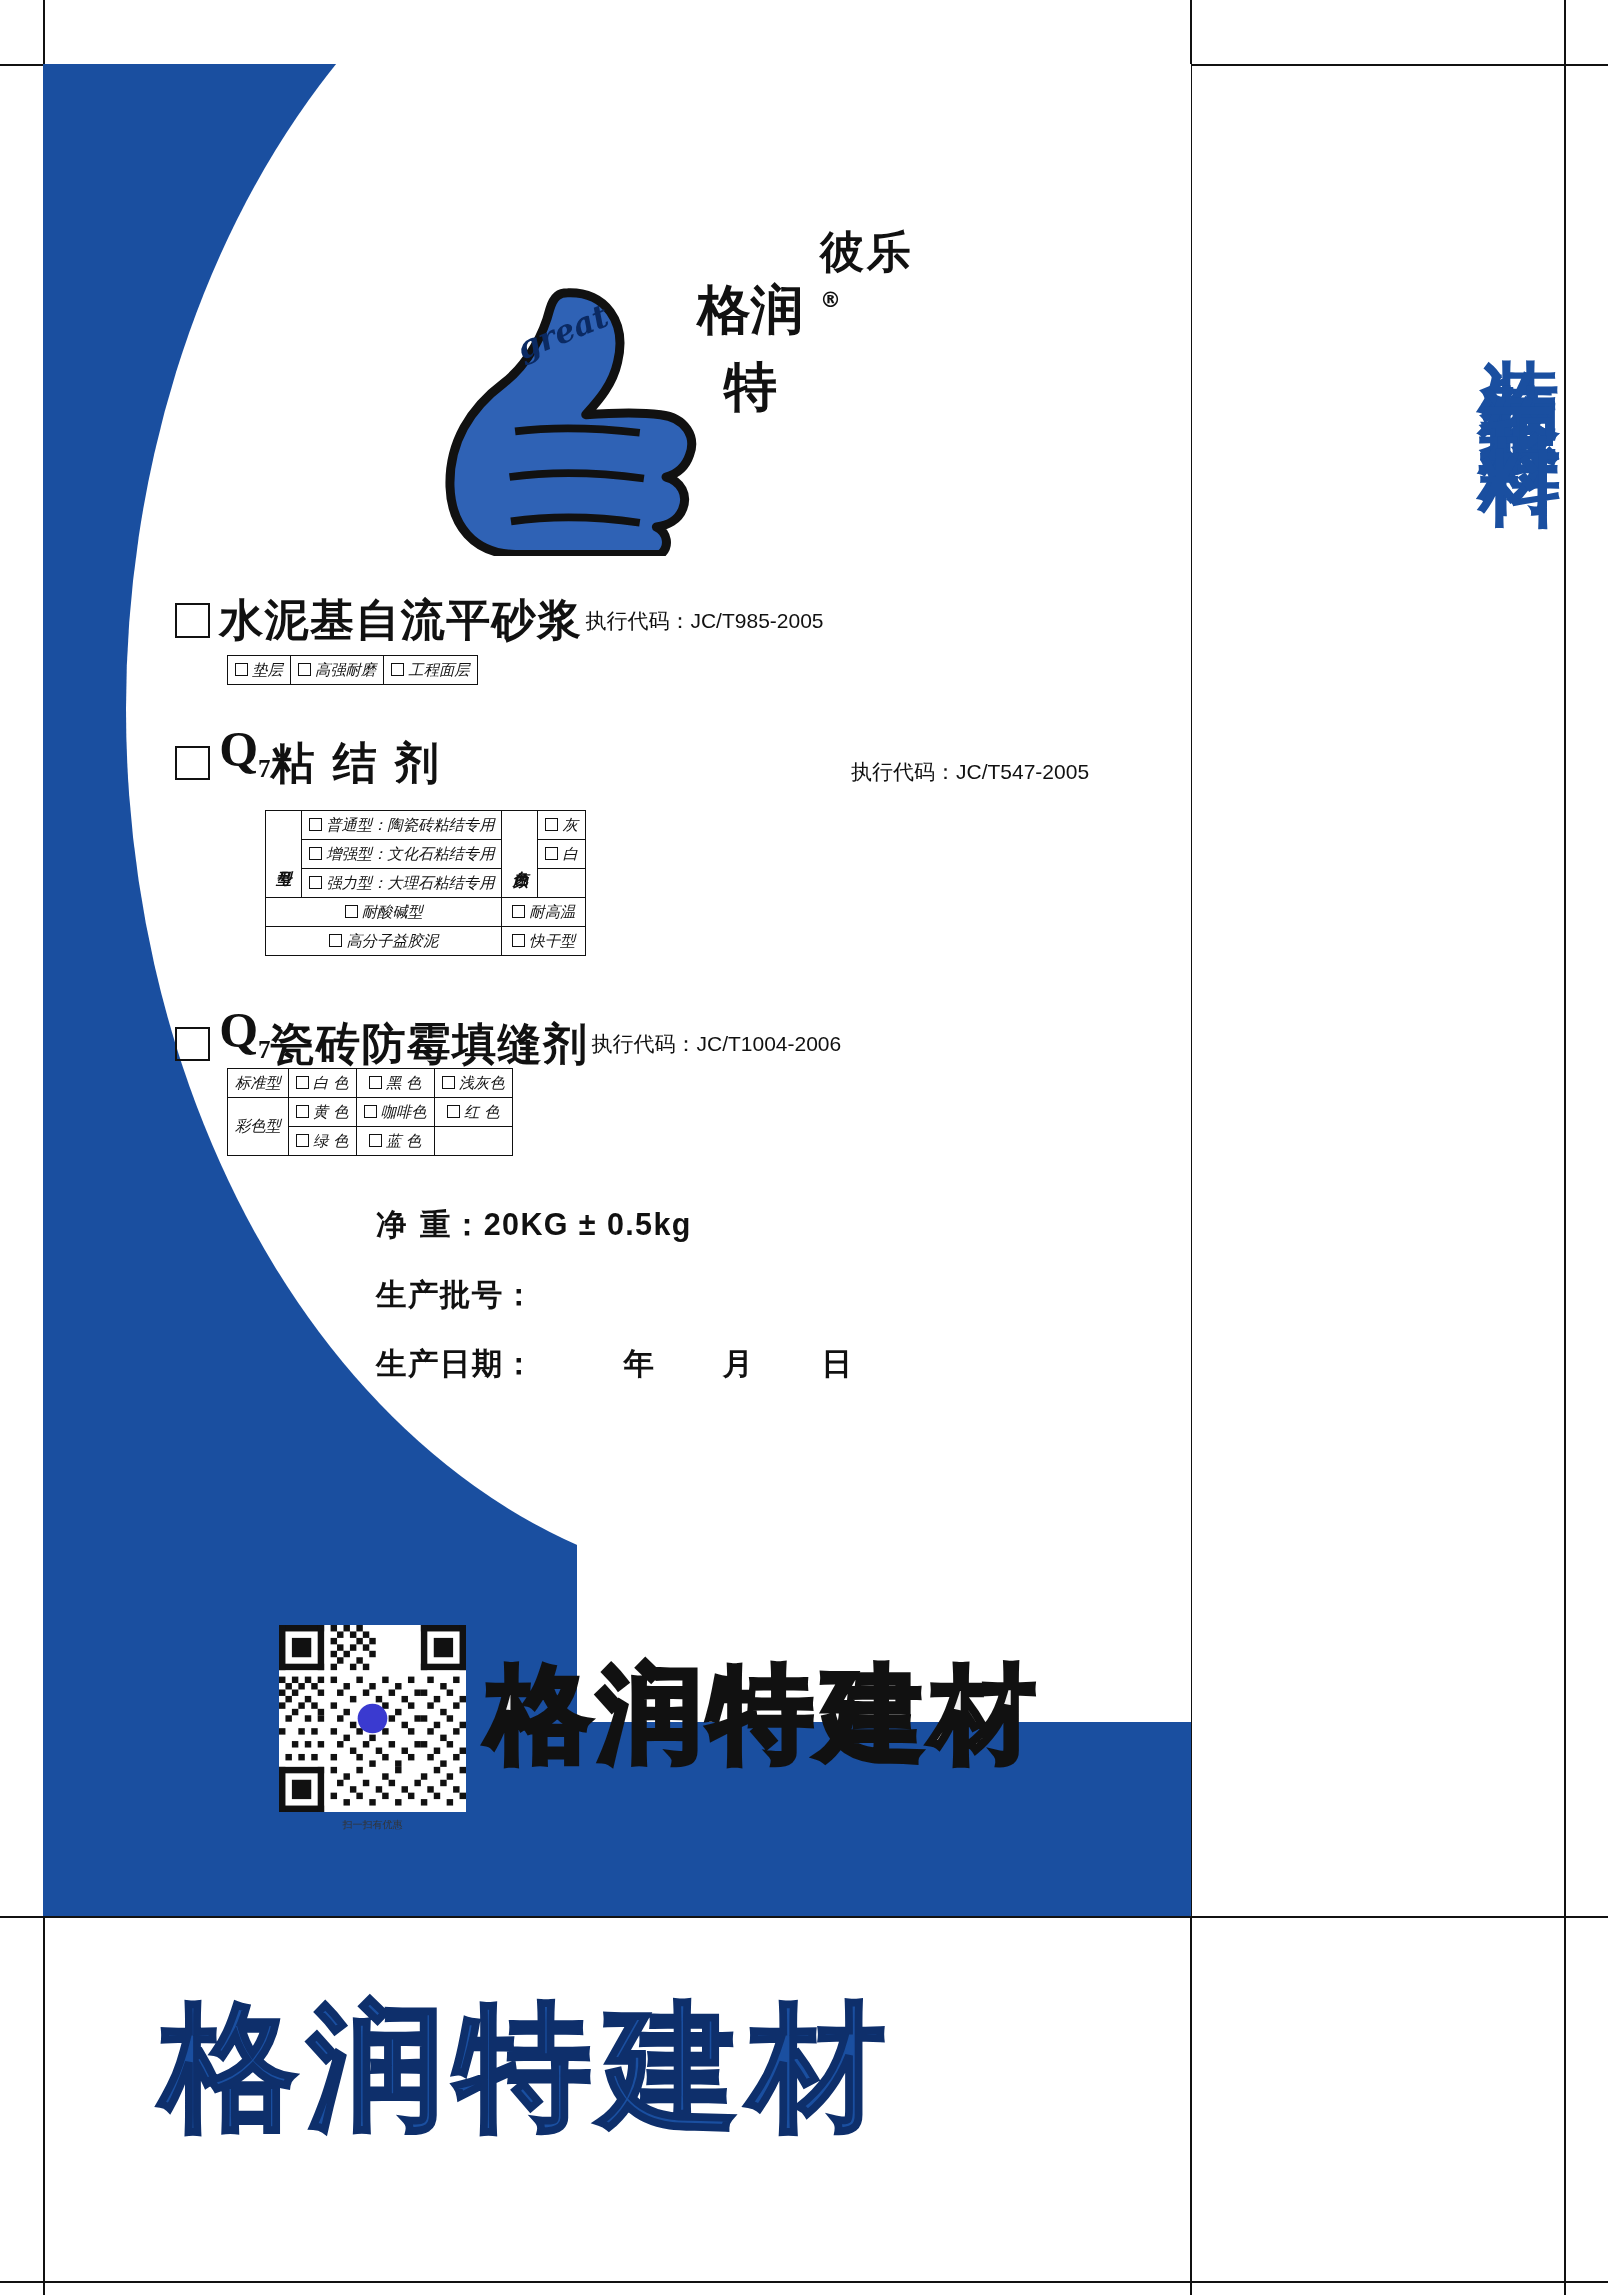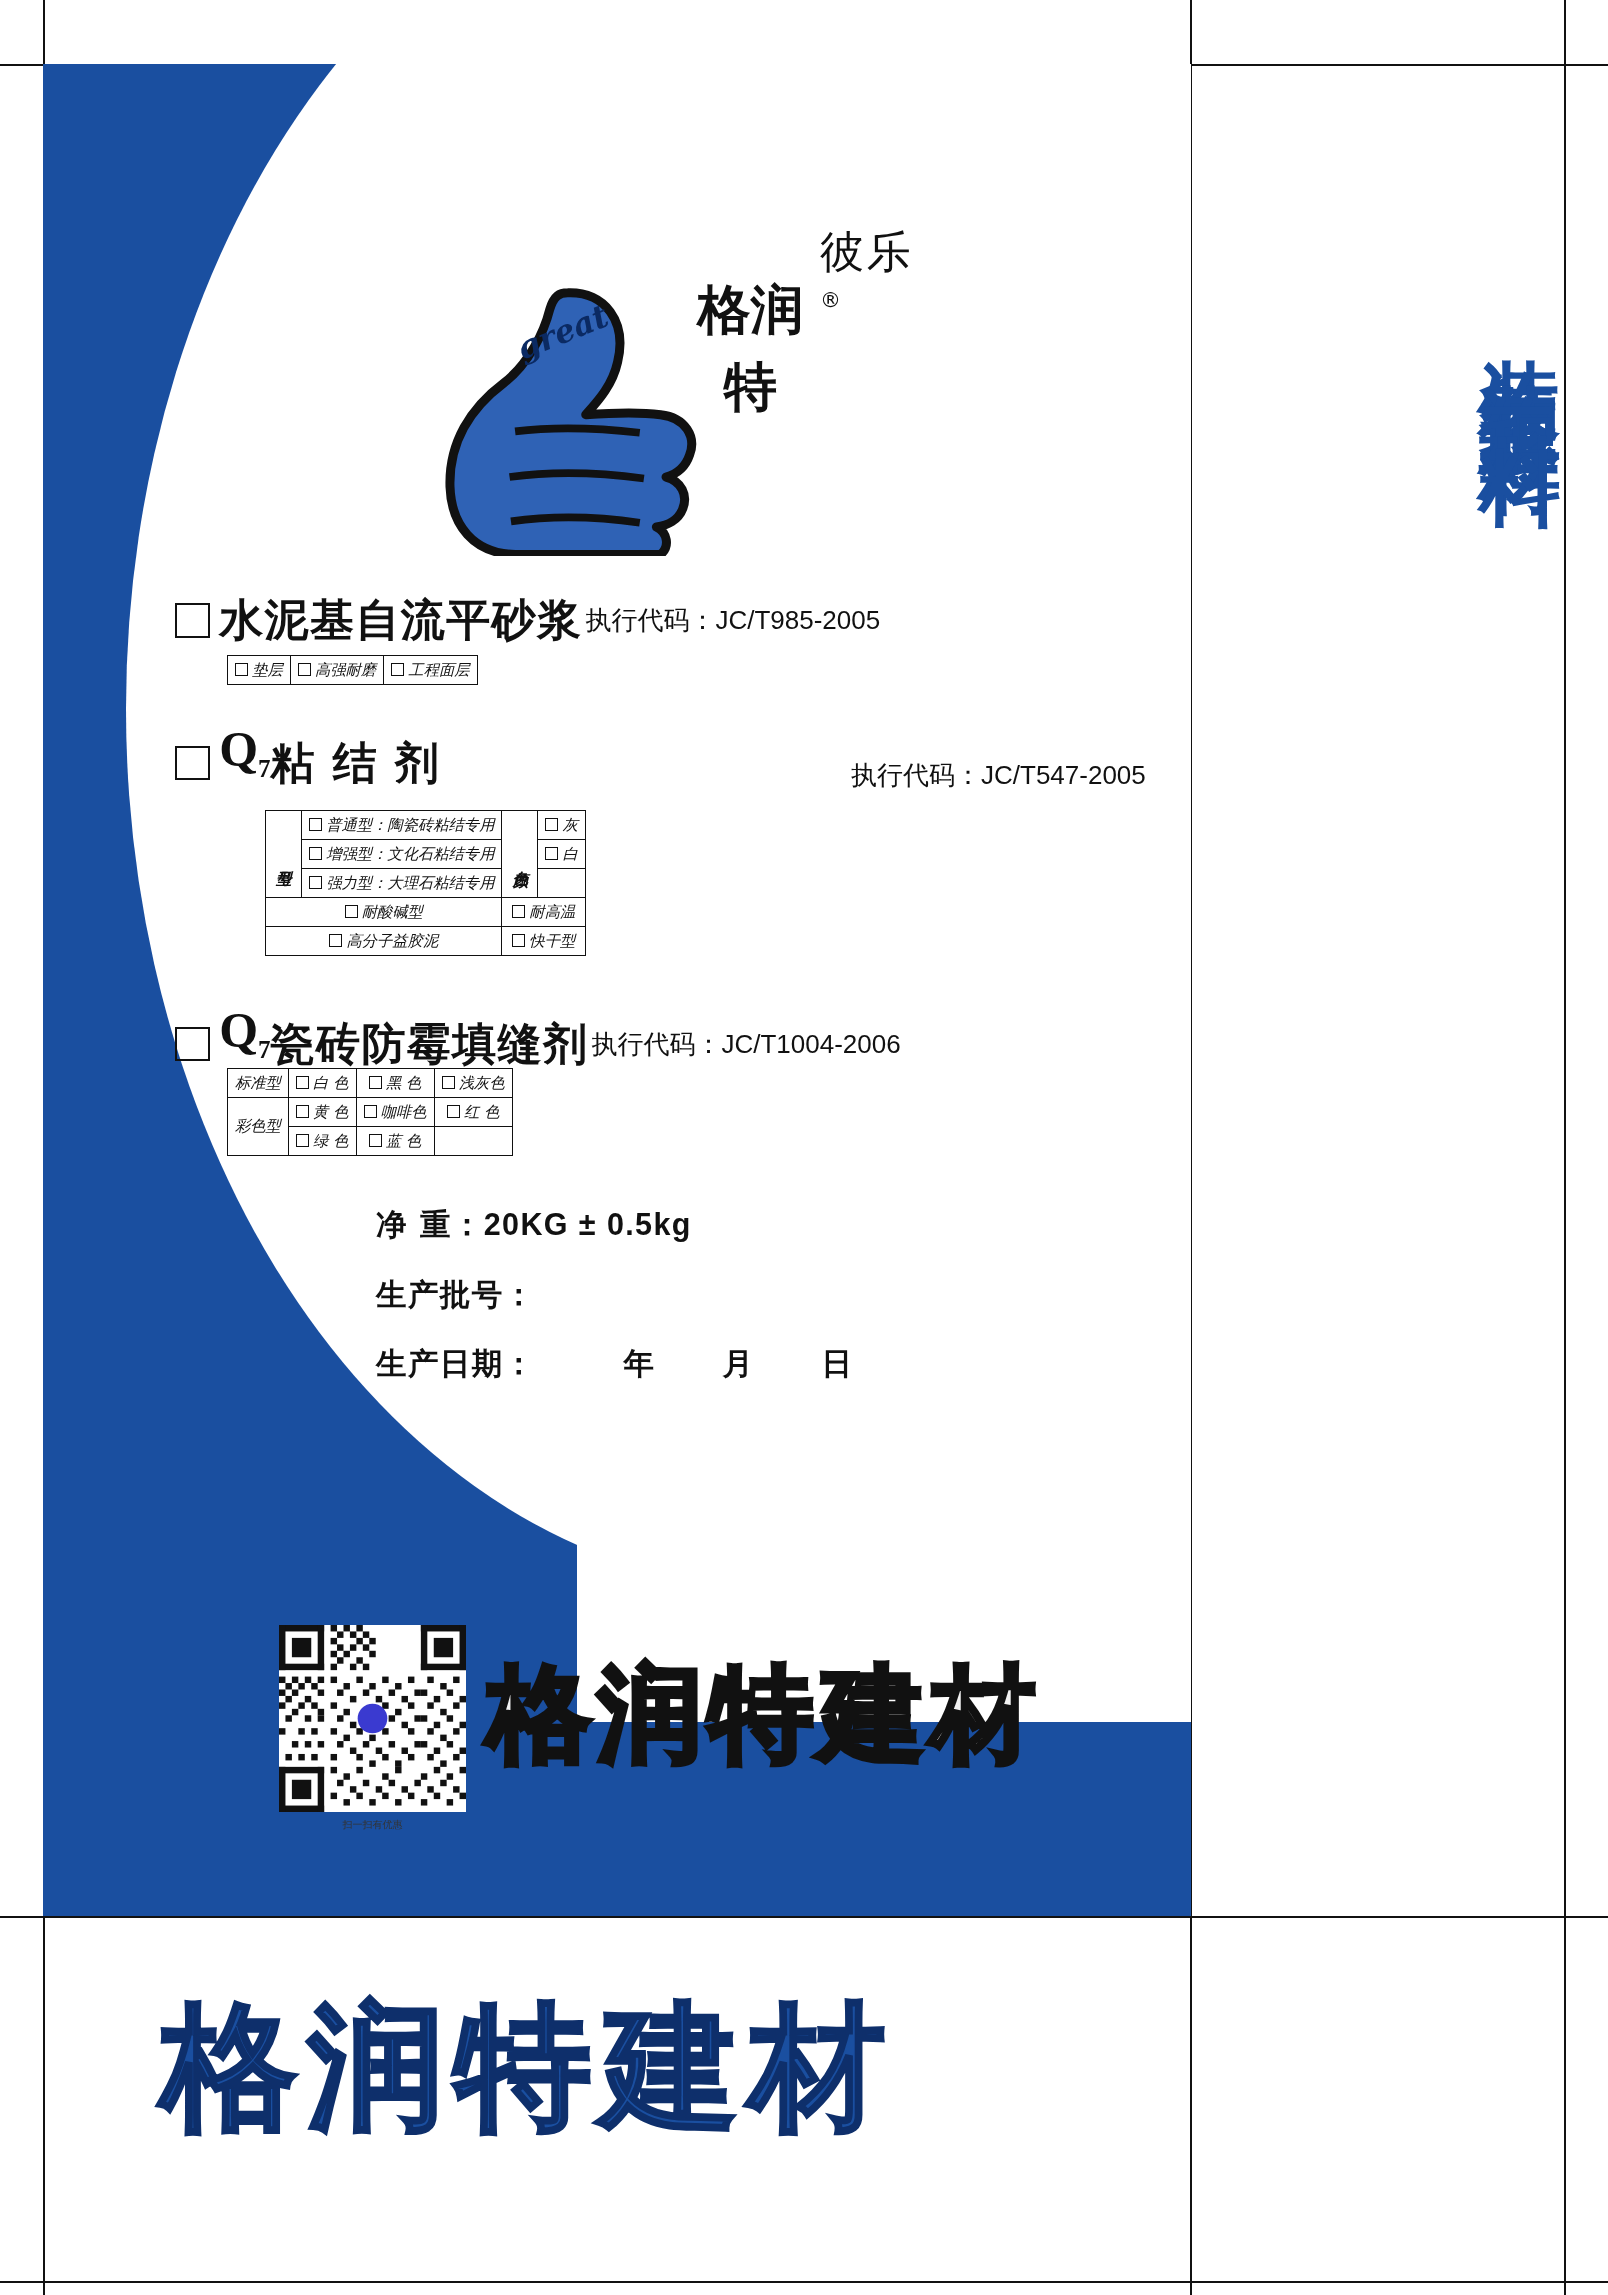--- a/index.html
+++ b/index.html
@@ -31,29 +31,29 @@
      -webkit-text-stroke:3.5px #0e2f6b;}
 
   
   .logo-wrap{position:absolute;left:361px;top:173px;width:527px;height:347px;}
   .thumb{position:absolute;left:28px;top:42px;width:277px;height:277px;}
   .logo-great{position:absolute;left:111px;top:76px;transform:rotate(-22deg);
      font-family:"DejaVu Serif","Liberation Serif",serif;font-style:italic;font-weight:bold;
      color:#0b2a63;font-size:32px;}
   .logo-chars{position:absolute;left:291px;top:35px;width:111px;color:#111;
      font-family:"DejaVu Sans","Liberation Sans",sans-serif;font-weight:bold;font-size:53px;line-height:1.45;text-align:center;}
-  .brandmark{position:absolute;left:416px;top:-14px;color:#111;font-weight:normal;font-size:44px;
+  .brandmark{position:absolute;left:416px;top:-14px;color:#111;font-weight:bold;font-size:44px;
      font-family:"DejaVu Sans","Liberation Sans",sans-serif;letter-spacing:2.8px;}
   .brandmark sup{font-size:21px;vertical-align:super;}
 
   
   .prod{position:absolute;color:#111;}
   .checkbox{display:inline-block;width:30.5px;height:30.5px;border:2.8px solid #111;vertical-align:middle;margin-right:9.7px;}
   .ptitle{font-family:"DejaVu Sans","Liberation Sans",sans-serif;font-weight:bold;font-size:44px;letter-spacing:1.4px;vertical-align:middle;}
-  .pcode{font-family:"Liberation Sans",sans-serif;font-size:26px;color:#111;vertical-align:middle;}
+  .pcode{font-family:"Liberation Sans",sans-serif;font-size:21px;color:#111;vertical-align:middle;}
   .q7{font-family:"Liberation Serif","DejaVu Serif",serif;font-weight:bold;font-size:50px;}
   .q7 sub{font-size:25px;}
 
   
   table.opt{border-collapse:collapse;font-family:"DejaVu Sans","Liberation Sans",sans-serif;color:#111;}
   table.opt td{border:1.4px solid #111;padding:3.5px 7px;font-size:15.3px;white-space:nowrap;text-align:center;font-style:italic;}
   .cbs{display:inline-block;width:11px;height:11px;border:1.4px solid #111;margin-right:4.2px;vertical-align:-1.4px;}
 
   .rowline{position:absolute;color:#111;font-family:"DejaVu Sans","Liberation Sans",sans-serif;
      font-weight:bold;font-size:30.5px;letter-spacing:1.4px;}

